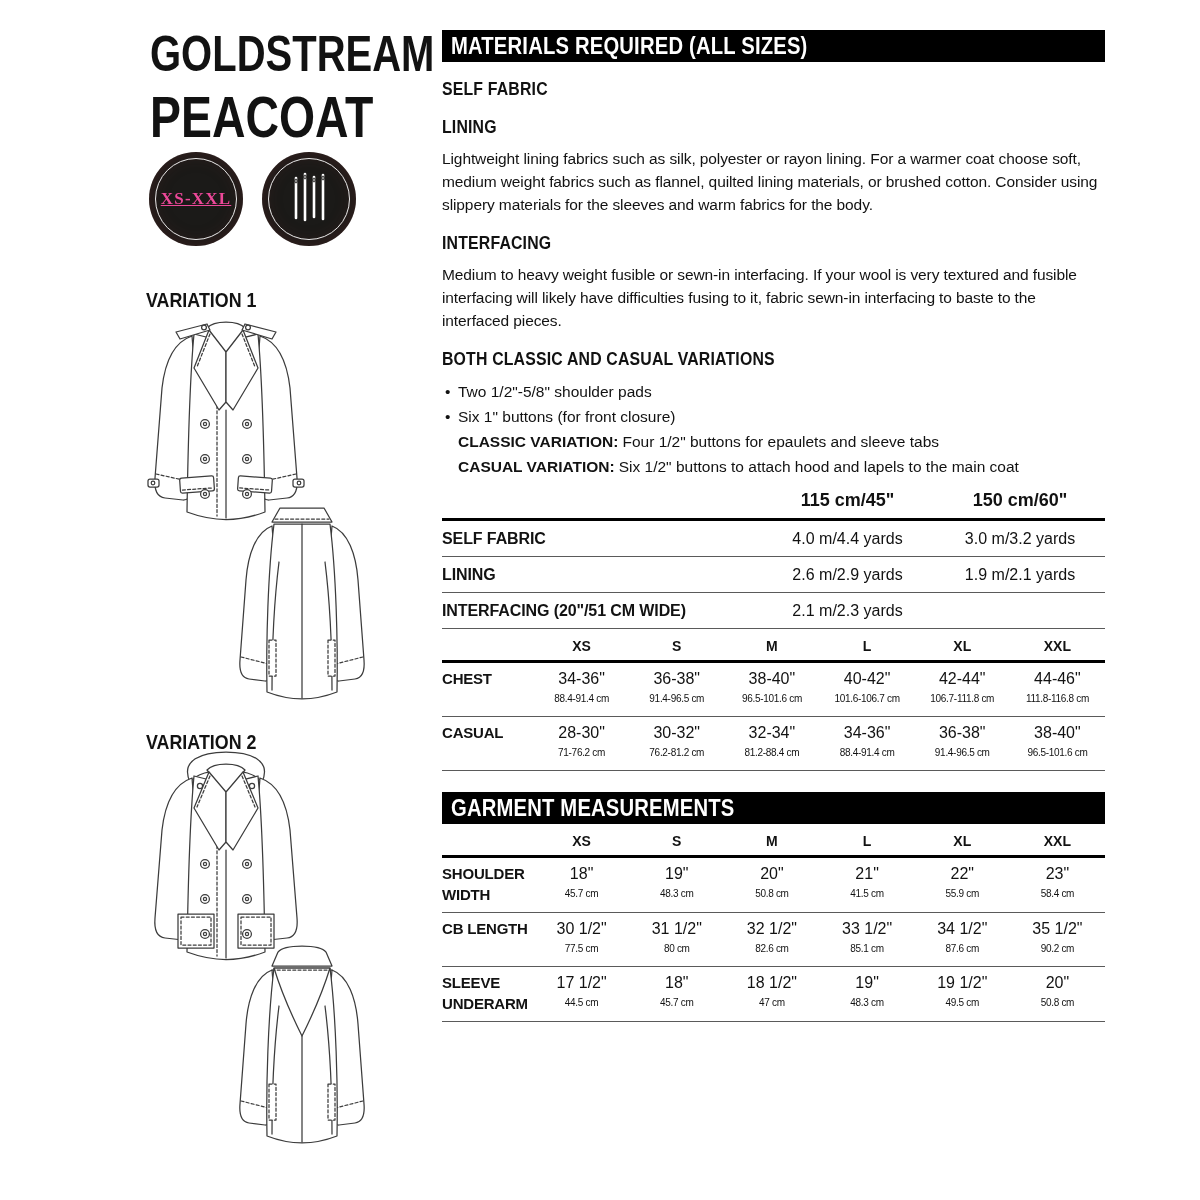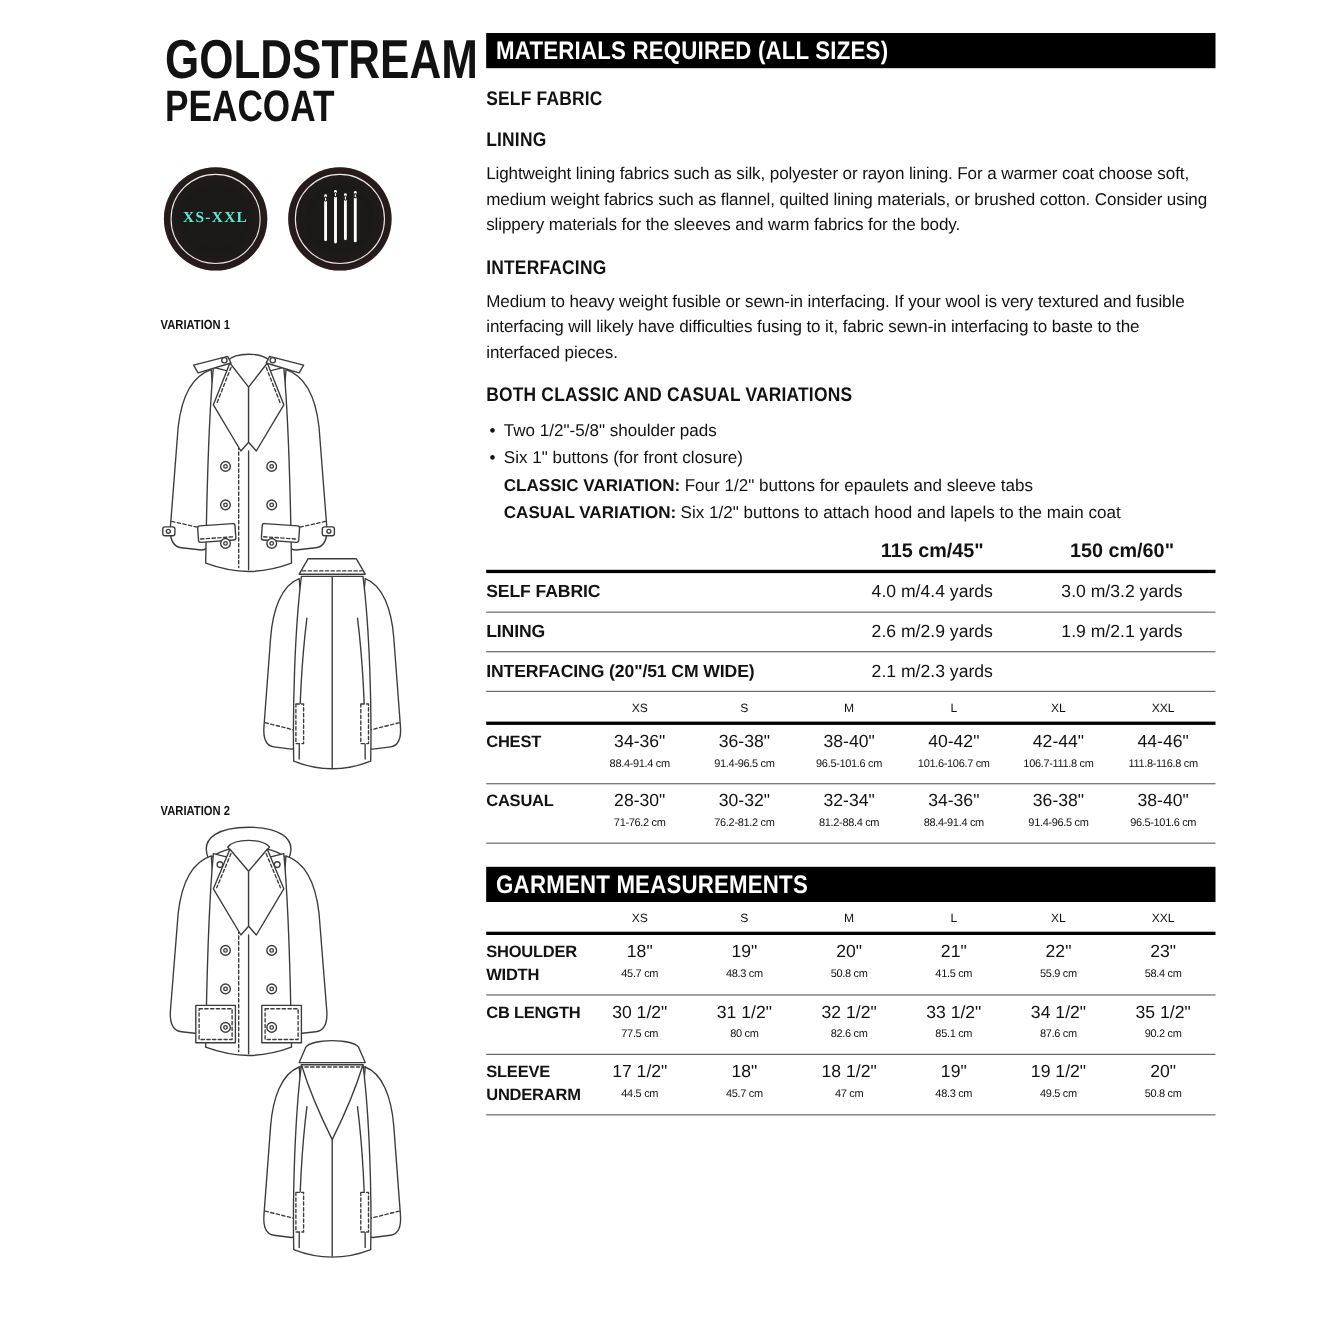--- a/index.html
+++ b/index.html
@@ -12,38 +12,38 @@
 
   
   .sx { display:inline-block; transform-origin:0 50%; white-space:nowrap; }
   .sx80 { transform:scaleX(.80); }
   .sx85 { transform:scaleX(.85); }
   .sx88 { transform:scaleX(.88); }
 
   
   .brand { position:absolute; left:150px; top:32px; line-height:.9; }
   .brand .t1 { font-weight:bold; font-size:50px; letter-spacing:0; }
-  .brand .t2 { font-weight:bold; font-size:40px; margin-top:2px; }
+  .brand .t2 { font-weight:bold; font-size:58px; margin-top:14px; }
 
   .badges { position:absolute; left:149px; top:152px; display:flex; gap:19px; }
   .badge {
     width:94px; height:94px; border-radius:50%; background:#1b1a18;
     position:relative; display:flex; align-items:center; justify-content:center;
     box-shadow: inset 0 0 18px rgba(90,40,40,.45);
   }
   .badge::after {
     content:""; position:absolute; inset:6px; border-radius:50%;
     border:1.6px solid rgba(255,255,255,.9); pointer-events:none;
   }
   .badge .sz {
-    color:#5eead4; font-family:"Liberation Serif", serif; font-weight:bold;
-    font-size:14px; letter-spacing:1.2px;
-  }
-
-  .var-label { position:absolute; left:146px; font-weight:bold; font-size:12px; }
+    color:#ec4899; font-family:"Liberation Serif", serif; font-weight:bold;
+    font-size:17px; letter-spacing:1.2px;text-decoration:underline;
+  }
+
+  .var-label { position:absolute; left:146px; font-weight:bold; font-size:21px; }
   .var-label.v1 { top:288px; }
   .var-label.v2 { top:730px; }
 
   .illus { position:absolute; }
   .illus.v1f { left:128px; top:306px; }
   .illus.v1b { left:220px; top:502px; }
   .illus.v2f { left:128px; top:748px; }
   .illus.v2b { left:220px; top:944px; }
   .illus svg { display:block; }
 
@@ -67,21 +67,21 @@
   .ytable { margin-top:11px; }
   .ygrid { display:grid; grid-template-columns:318px 175px 170px; }
   .yhead { font-weight:bold; font-size:18px; padding-bottom:7px; border-bottom:3.5px solid #000; }
   .yrow { align-items:center; height:36px; border-bottom:1.6px solid #5a5a5a; }
   .yrow .lbl { font-weight:bold; font-size:16px; letter-spacing:-.1px; align-self:center; }
   .cc { text-align:center; }
   .yrow .cc { font-size:16px; }
 
   
   .mgrid { display:grid; grid-template-columns:92px repeat(6, 1fr); }
-  .shead { font-weight:normal; font-size:11px; padding:9px 0 6px; border-bottom:3.5px solid #000; }
+  .shead { font-weight:bold; font-size:14px; padding:9px 0 6px; border-bottom:3.5px solid #000; }
   .mrow { padding:5px 0 7px; border-bottom:1.6px solid #5a5a5a; align-items:start; }
   .mrow .lbl { font-weight:bold; font-size:15px; line-height:21px; letter-spacing:-.2px; }
   .in { font-size:16px; line-height:21px; white-space:nowrap; }
   .cm { font-size:10px; line-height:20px; letter-spacing:-.3px; white-space:nowrap; }
   .bar2 { margin-top:26px; }
   .bar3 { margin-top:21px; }
 
   
   .lineart path, .lineart rect, .lineart line, .lineart circle, .lineart polyline {
     stroke:#3c3c3c; stroke-width:1.25; fill:none; stroke-linejoin:round; stroke-linecap:round;

